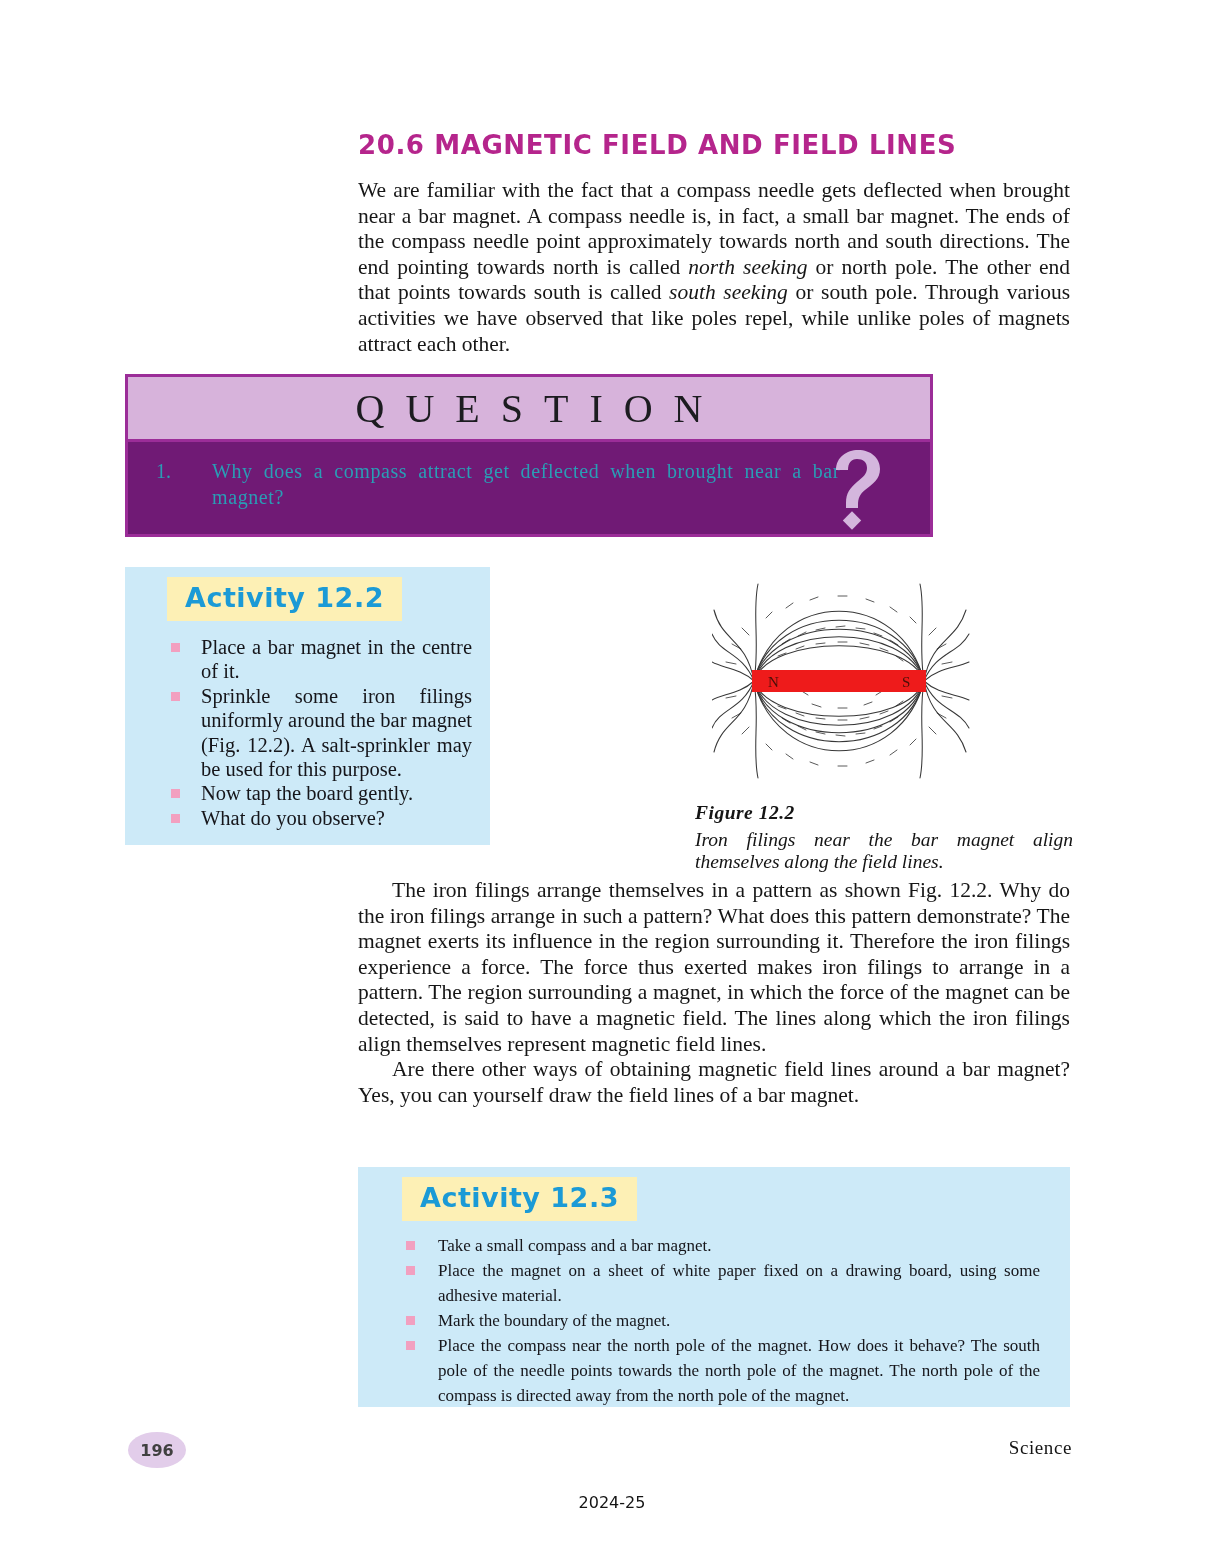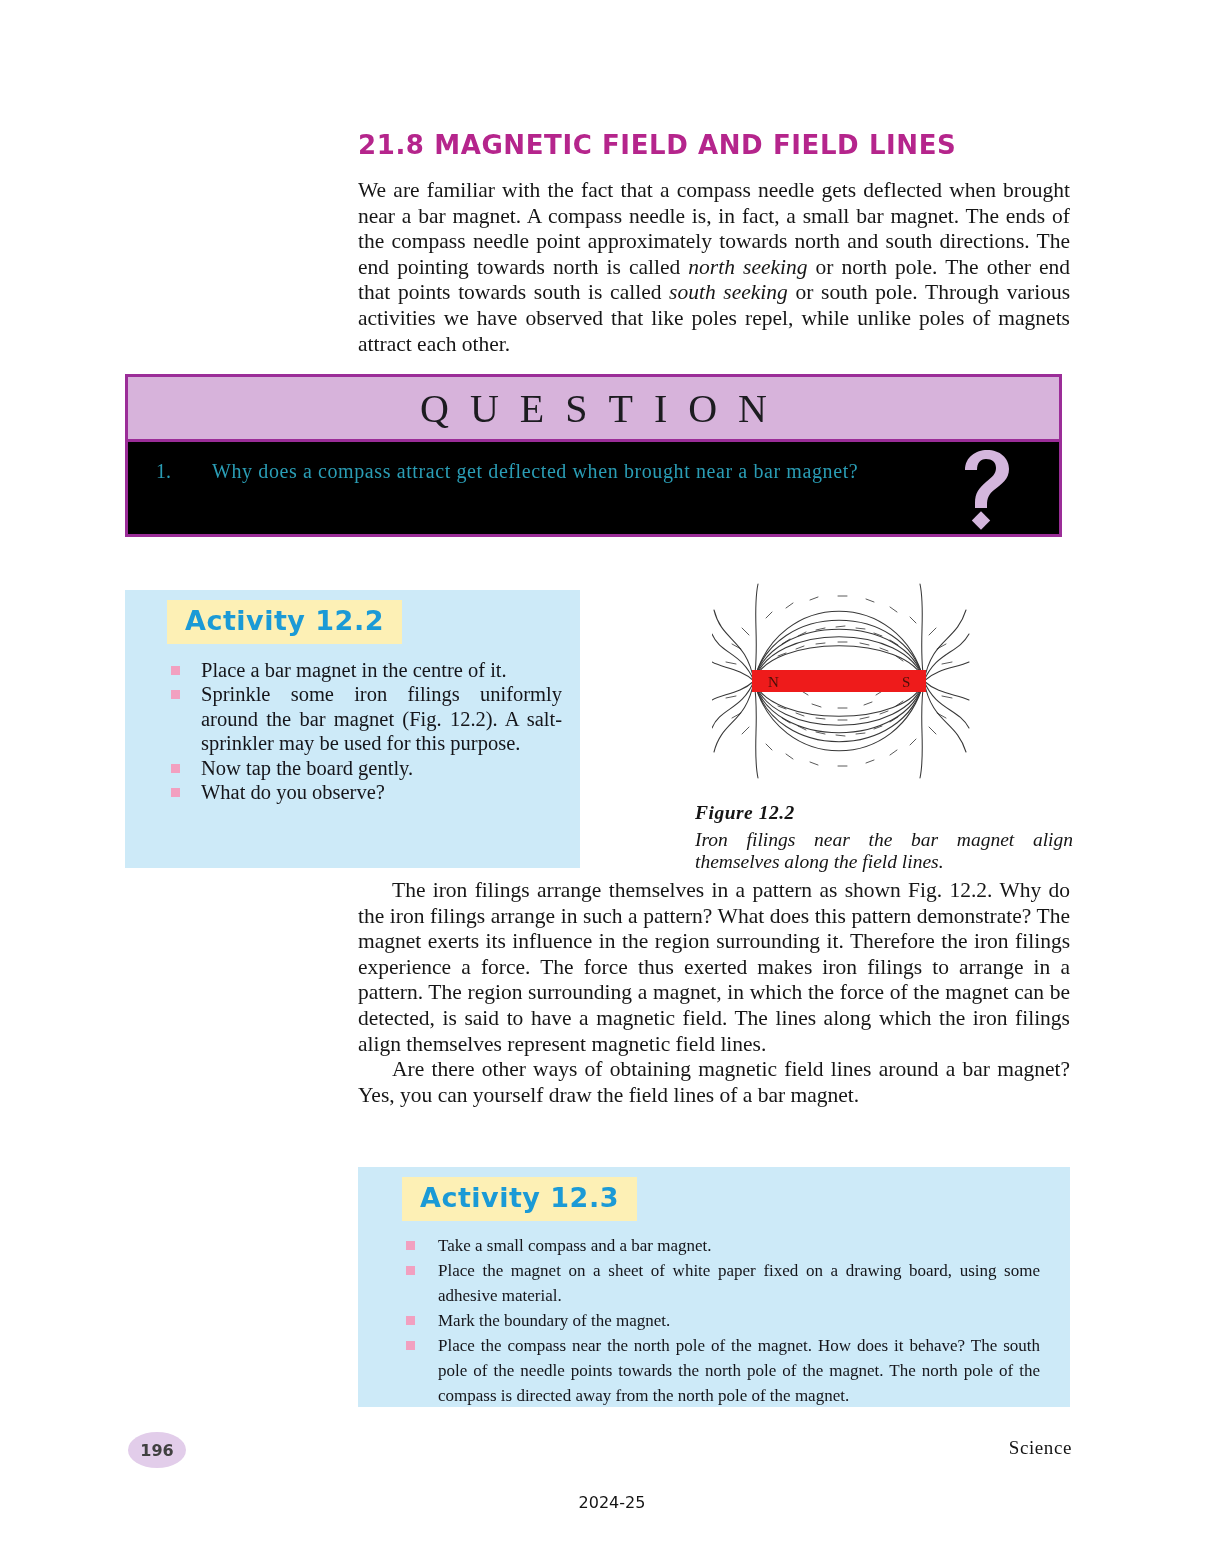--- a/index.html
+++ b/index.html
@@ -51,23 +51,23 @@
   .body-col.para2 { top: 878px; }
   .body-col p { margin: 0; }
   .body-col p + p { text-indent: 34px; }
   .body-col .ital { font-style: italic; }
 
   
   .question-box {
     position: absolute;
     left: 125px;
     top: 374px;
-    width: 937px;
+    width: 808px;
     border: 3px solid #9b2d98;
-    background: #000000;
+    background: #701a75;
     box-sizing: border-box;
   }
   .question-header {
     background: #d7b3db;
     border-bottom: 3px solid #9b2d98;
     height: 62px;
     display: flex;
     align-items: center;
     justify-content: center;
   }
@@ -112,22 +112,22 @@
   }
 
   
   .activity-box {
     position: absolute;
     background: #cdeaf8;
     box-sizing: border-box;
   }
   #activity-122 {
     left: 125px;
-    top: 590px;
-    width: 455px;
+    top: 567px;
+    width: 365px;
     height: 278px;
     padding: 10px 14px 12px 14px;
   }
   #activity-123 {
     left: 358px;
     top: 1136px;
     width: 712px;
     height: 240px;
     padding: 10px 26px 12px 14px;
     margin-top: 31px;
@@ -247,21 +247,21 @@
     font-family: "DejaVu Sans", sans-serif;
     font-size: 16px;
     color: #141414;
   }
 </style>
 </head>
 <body>
 
 <div class="page">
 
-  <div class="section-heading">21.8 MAGNETIC FIELD AND FIELD LINES</div>
+  <div class="section-heading">20.6 MAGNETIC FIELD AND FIELD LINES</div>
 
   <div class="body-col intro">
     <p><span>We are familiar with the fact that a compass needle gets deflected when brought near a bar magnet. A compass needle is, in fact, a small bar magnet. The ends of the compass needle point approximately towards north and south directions. The end pointing towards north is called </span><span class="ital">north seeking</span><span> or north pole. The other end that points towards south is called </span><span class="ital">south seeking</span><span> or south pole. Through various activities we have observed that like poles repel, while unlike poles of magnets attract each other.</span></p>
   </div>
 
   <div class="question-box">
     <div class="question-header">
       <span class="qtitle">QUESTION</span>
     </div>
     <div class="question-body">

